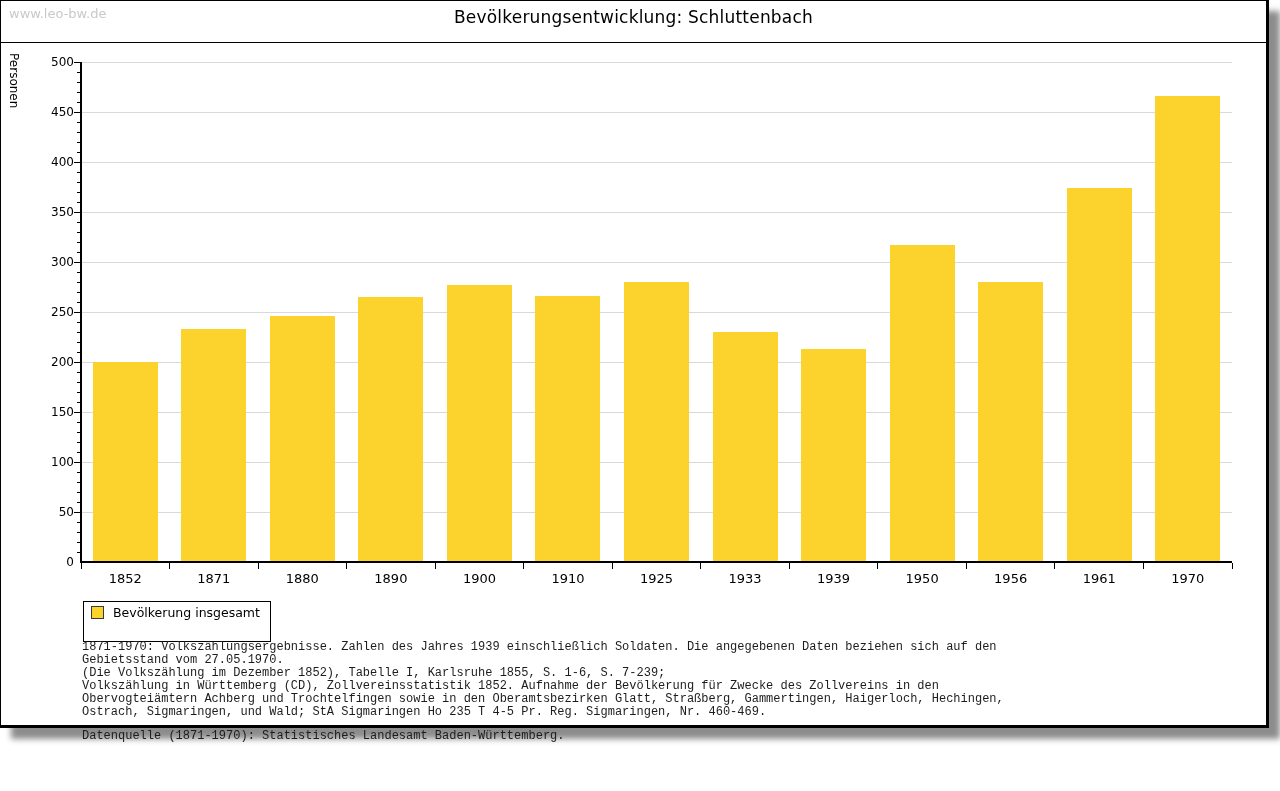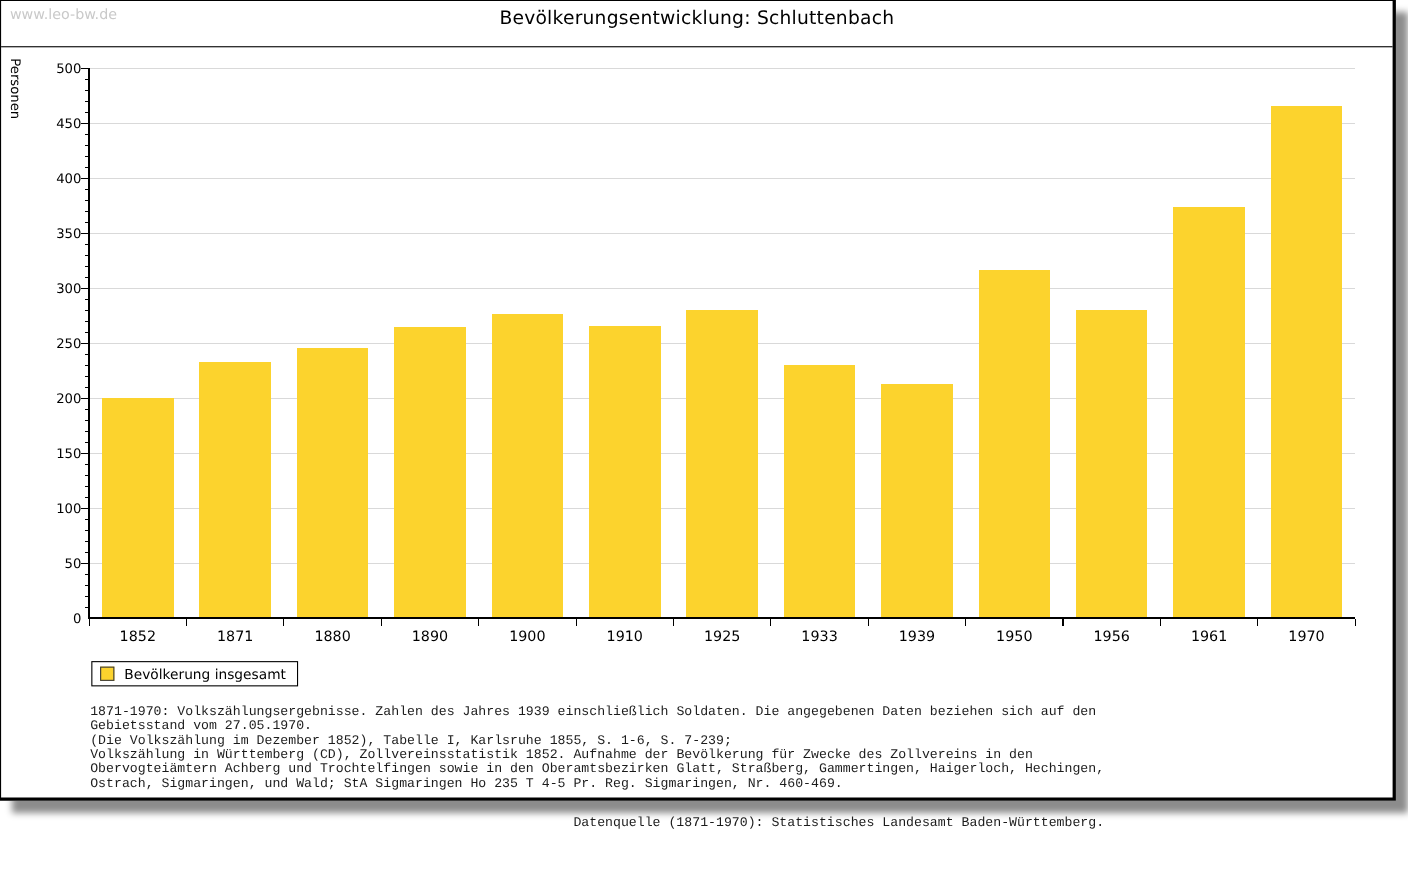--- a/index.html
+++ b/index.html
@@ -12,26 +12,26 @@
   .page-title{position:absolute;left:0;top:6px;width:100%;text-align:center;
               font-size:17px;font-weight:normal;letter-spacing:.2px;}
   .header-rule{position:absolute;left:0;top:41px;width:100%;height:0;
                border-top:1px solid #000;}
   #chart{position:absolute;left:0;top:0;}
   svg text{font-family:"DejaVu Sans","Liberation Sans",sans-serif;fill:#000;}
   .ylabel{position:absolute;left:6px;top:52px;font-size:12px;
           writing-mode:vertical-rl;text-orientation:mixed;}
   .legend-box{position:absolute;left:82px;top:600px;height:21px;
               border:1px solid #000;display:flex;align-items:center;
-              padding:0 10px 0 7px;background:#fff;}
+              padding:0 10px 18px 7px;background:#fff;}
   .legend-swatch{width:11px;height:11px;border:1px solid #3a3a3a;margin-right:9px;}
   .legend-label{font-size:12.5px;}
   .footnotes{position:absolute;left:81px;top:640px;font-size:12px;
              line-height:13px;color:#1c1c1c;font-family:Liberation Mono, monospace;}
-  .datasource{margin-top:23px;text-align:right;}
+  .datasource{margin-top:11px;}
 </style>
 </head>
 <body>
 
 <div class="page">
   <div class="watermark">www.leo-bw.de</div>
   <div class="page-title">Bevölkerungsentwicklung: Schluttenbach</div>
   <div class="header-rule"></div>
 
   <svg id="chart" width="1265" height="771" viewBox="0 0 1265 771" shape-rendering="crispEdges">

